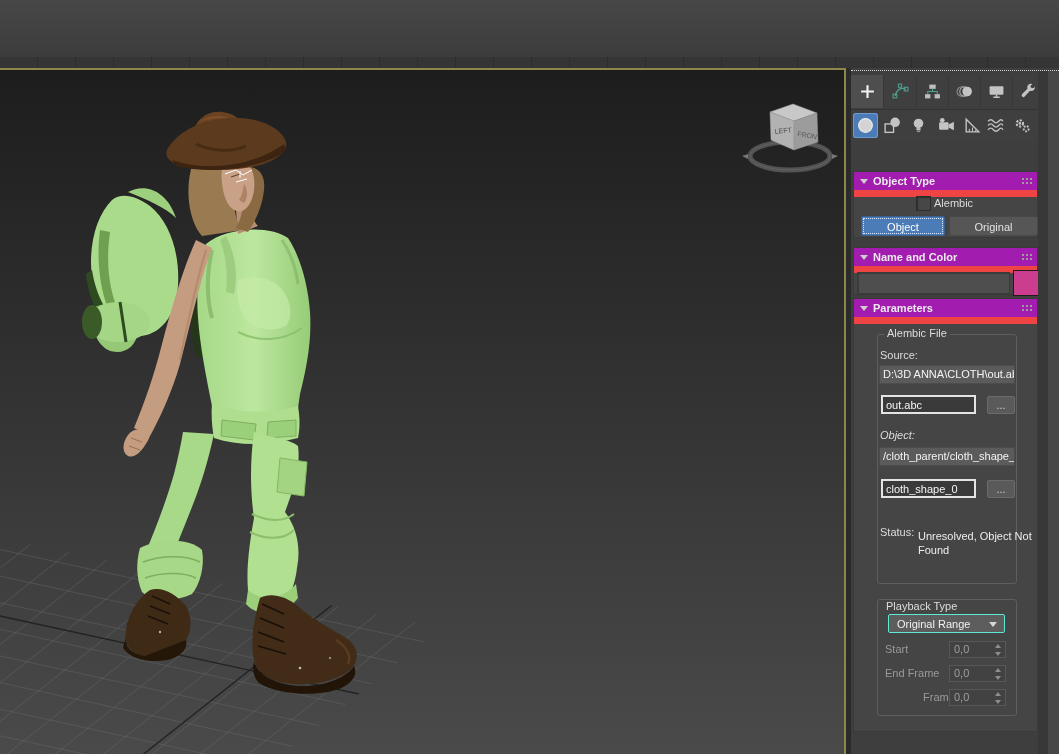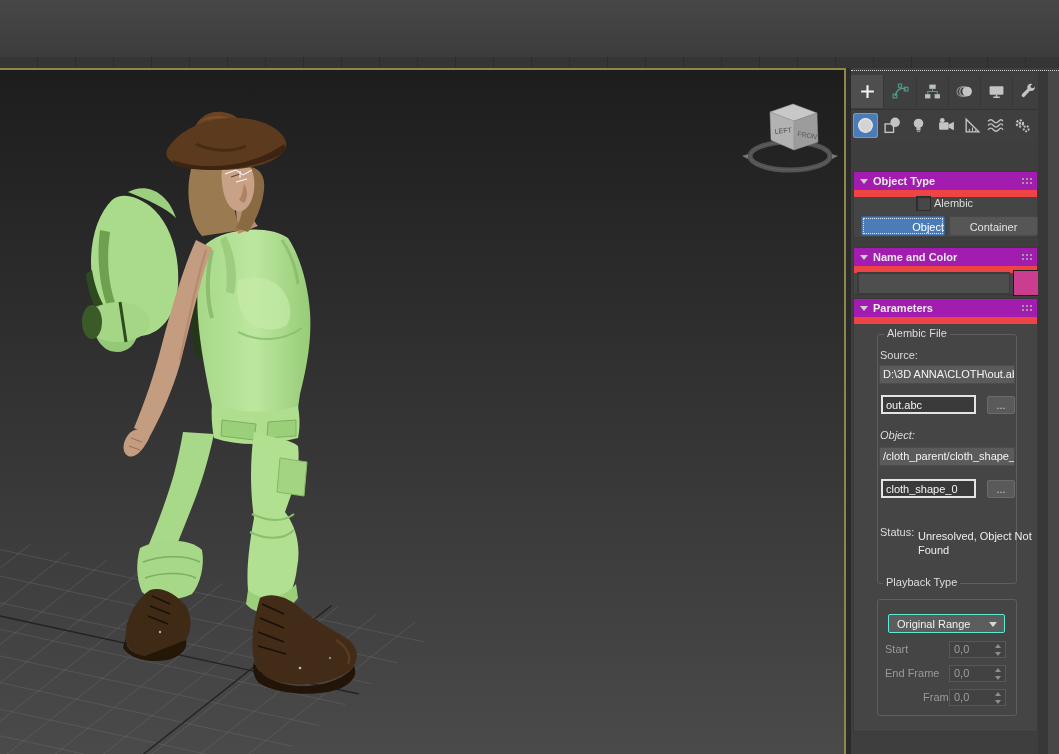--- a/index.html
+++ b/index.html
@@ -39,21 +39,21 @@
   .ro-arrow{position:absolute;left:6px;top:7px;width:0;height:0;border-left:4px solid transparent;
     border-right:4px solid transparent;border-top:5px solid #cfcfcf;}
   .ro-title{position:absolute;left:19px;top:3px;font-weight:bold;color:#ebebeb;}
   .ro-grip{position:absolute;right:5px;top:5px;width:11px;height:7px;
     background-image:radial-gradient(circle,#9c9c9c 1px,transparent 1.2px);background-size:4px 4px;}
 
   .checkbox{position:absolute;width:13px;height:13px;background:#474747;border:1px solid #2c2c2c;
     box-shadow:inset 1px 1px 1px rgba(0,0,0,.35);}
   .btn{position:absolute;height:20px;border-radius:2px;text-align:center;line-height:20px;color:#e2e2e2;
     background:#565656;border:1px solid #484848;box-sizing:border-box;}
-  .btn.primary{background:#4c7cb8;border-color:#39608f;color:#fff;outline:1px dotted #d9e7f9;outline-offset:-3px;text-align:right;}
+  .btn.primary{background:#4c7cb8;border-color:#39608f;color:#fff;outline:1px dotted #d9e7f9;outline-offset:-3px;}
 
   .namefield{position:absolute;background:#4e4e4e;border:1px solid #3a3a3a;box-shadow:inset 1px 1px 1px rgba(0,0,0,.25);}
   .swatch{position:absolute;width:24px;height:24px;background:#cb3d8e;border:1px solid #1c1c1c;}
 
   .groupbox{position:absolute;border:1px solid #5e5e5e;border-radius:3px;}
   .grouplabel{position:absolute;background:#454545;padding:0 3px;color:#dedede;}
 
   .plabel{position:absolute;color:#dcdcdc;}
   .pathfield{position:absolute;height:17px;background:#5b5b5b;border:1px solid #4c4c4c;color:#f4f4f4;
     line-height:17px;padding-left:3px;overflow:hidden;white-space:nowrap;}
@@ -325,21 +325,21 @@
 
     <div class="abs rollout" style="top:100px;height:67px;">
       <div class="ro-header">
         <span class="ro-arrow"></span>
         <span class="ro-title">Object Type</span>
         <span class="ro-grip"></span>
       </div>
       <span class="checkbox" style="left:62px;top:24px;"></span>
       <span class="plabel" style="left:80px;top:25px;">Alembic</span>
       <div class="btn primary" style="left:7px;top:44px;width:84px;">Object</div>
-      <div class="btn" style="left:95px;top:44px;width:89px;">Container</div>
+      <div class="btn" style="left:95px;top:44px;width:89px;">Original</div>
     </div>
 
     <div class="abs rollout" style="top:176px;height:48px;">
       <div class="ro-header">
         <span class="ro-arrow"></span>
         <span class="ro-title">Name and Color</span>
         <span class="ro-grip"></span>
       </div>
       <div class="namefield" style="left:3px;top:24px;width:151px;height:20px;"></div>
       <div class="swatch" style="left:159px;top:22px;"></div>
@@ -364,21 +364,21 @@
       <span class="plabel" style="left:26px;top:130px;font-style:italic;">Object:</span>
       <div class="pathfield" style="left:25px;top:148px;width:131px;">/cloth_parent/cloth_shape_</div>
 
       <input class="editfield" style="left: 27px; top: 180px; width: 88px;" value="cloth_shape_0">
       <div class="browse" style="left:133px;top:181px;">...</div>
 
       <span class="plabel" style="left:26px;top:206px;margin-top:21px;">Status:</span>
       <div class="statustext" style="left:26px;top:230px;width:126px;">Unresolved, Object Not Found</div>
 
       <div class="groupbox" style="left:23px;top:300px;width:138px;height:115px;"></div>
-      <span class="grouplabel" style="left:29px;top:277px;">Playback Type</span>
+      <span class="grouplabel" style="left:29px;top:301px;">Playback Type</span>
 
       <div class="combo" style="left:34px;top:315px;width:117px;">
         <span>Original Range</span>
         <span class="dd-arrow"></span>
       </div>
 
       <span class="plabel dim" style="left:31px;top:344px;">Start</span>
       <div class="spinner" style="left:95px;top:342px;">
         <span class="spin-val">0,0</span>
         <span class="spin-btns">

